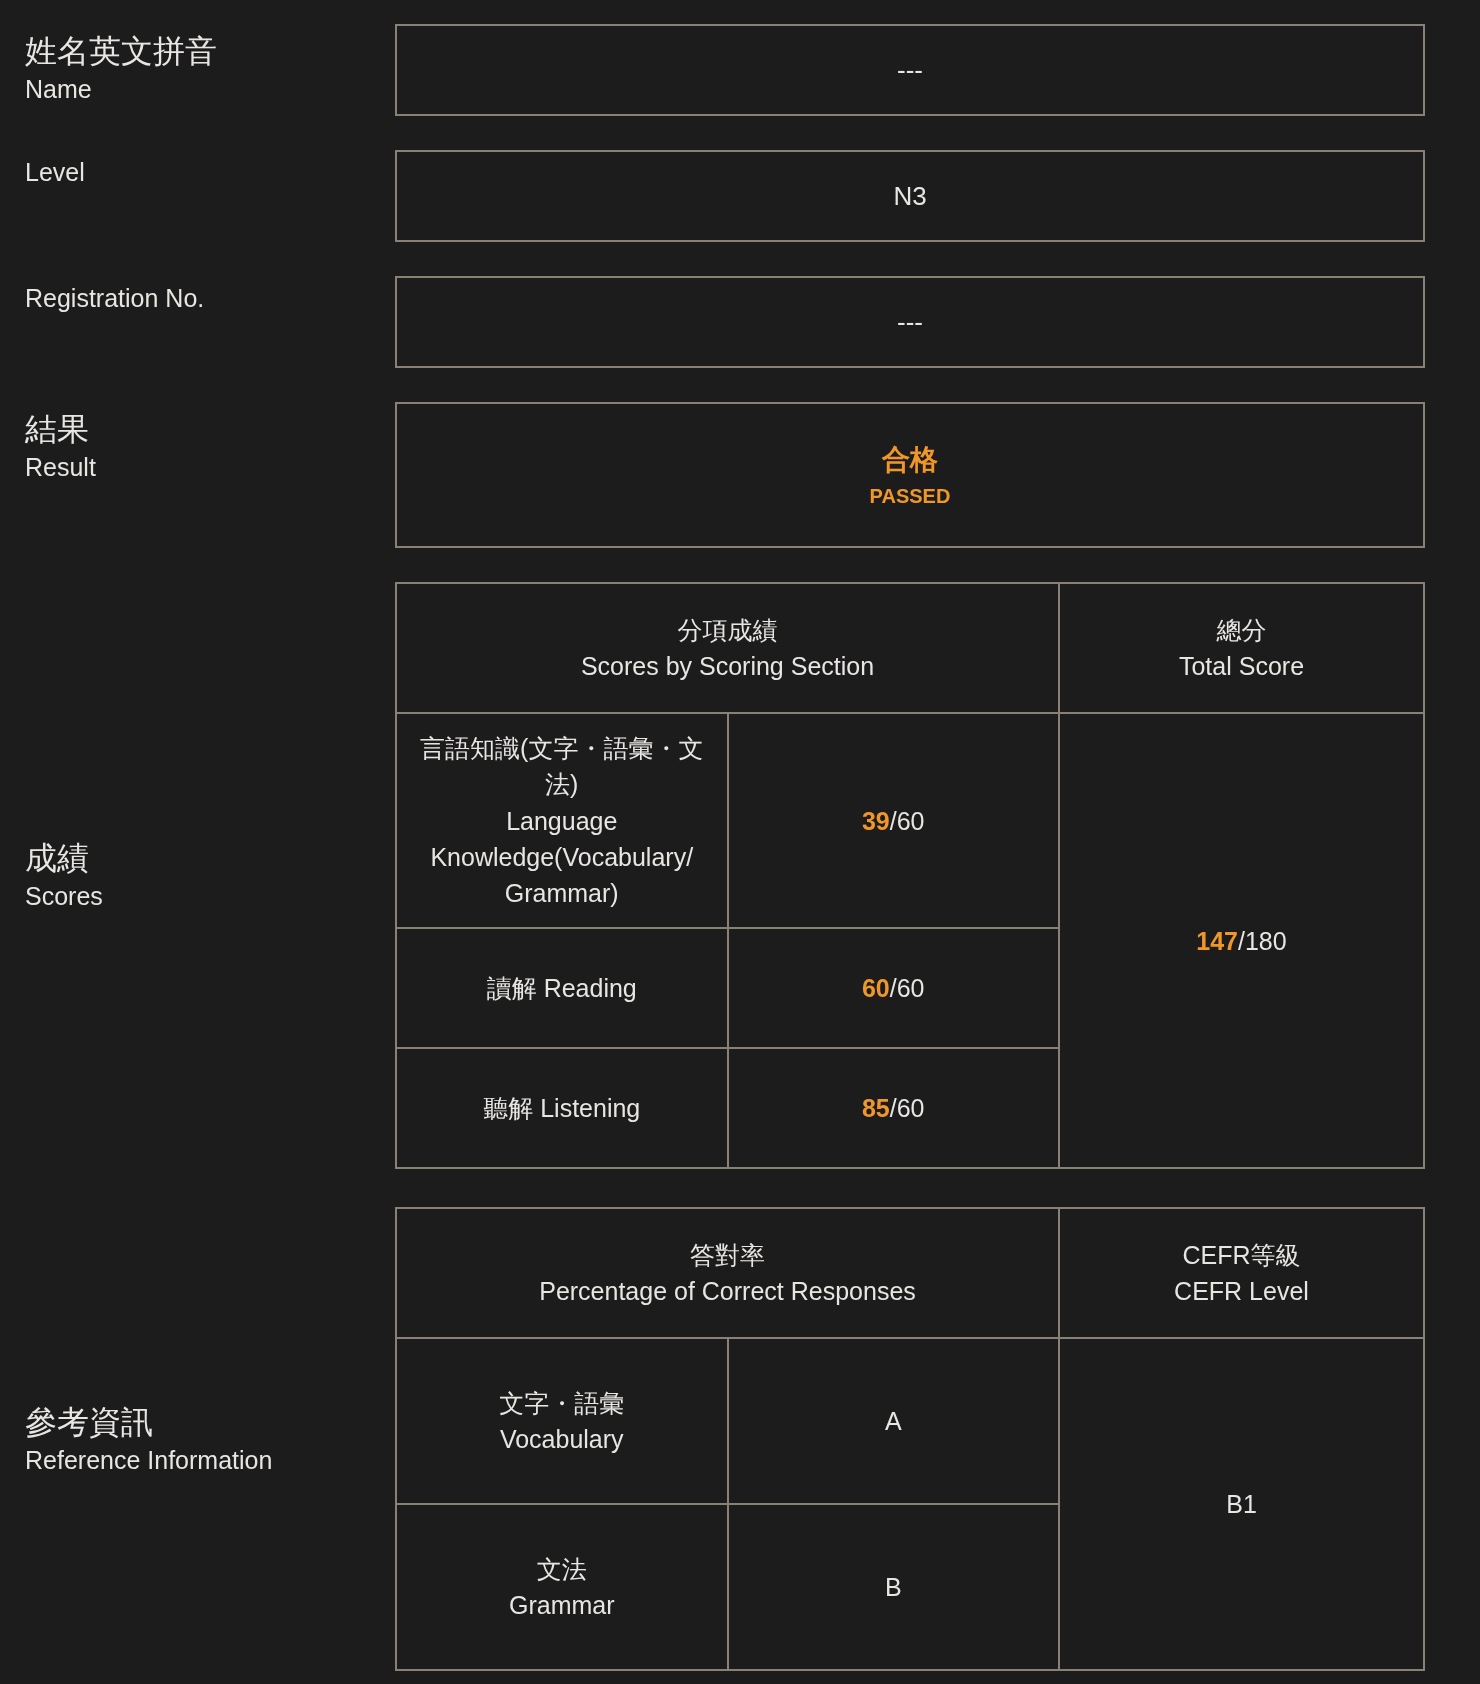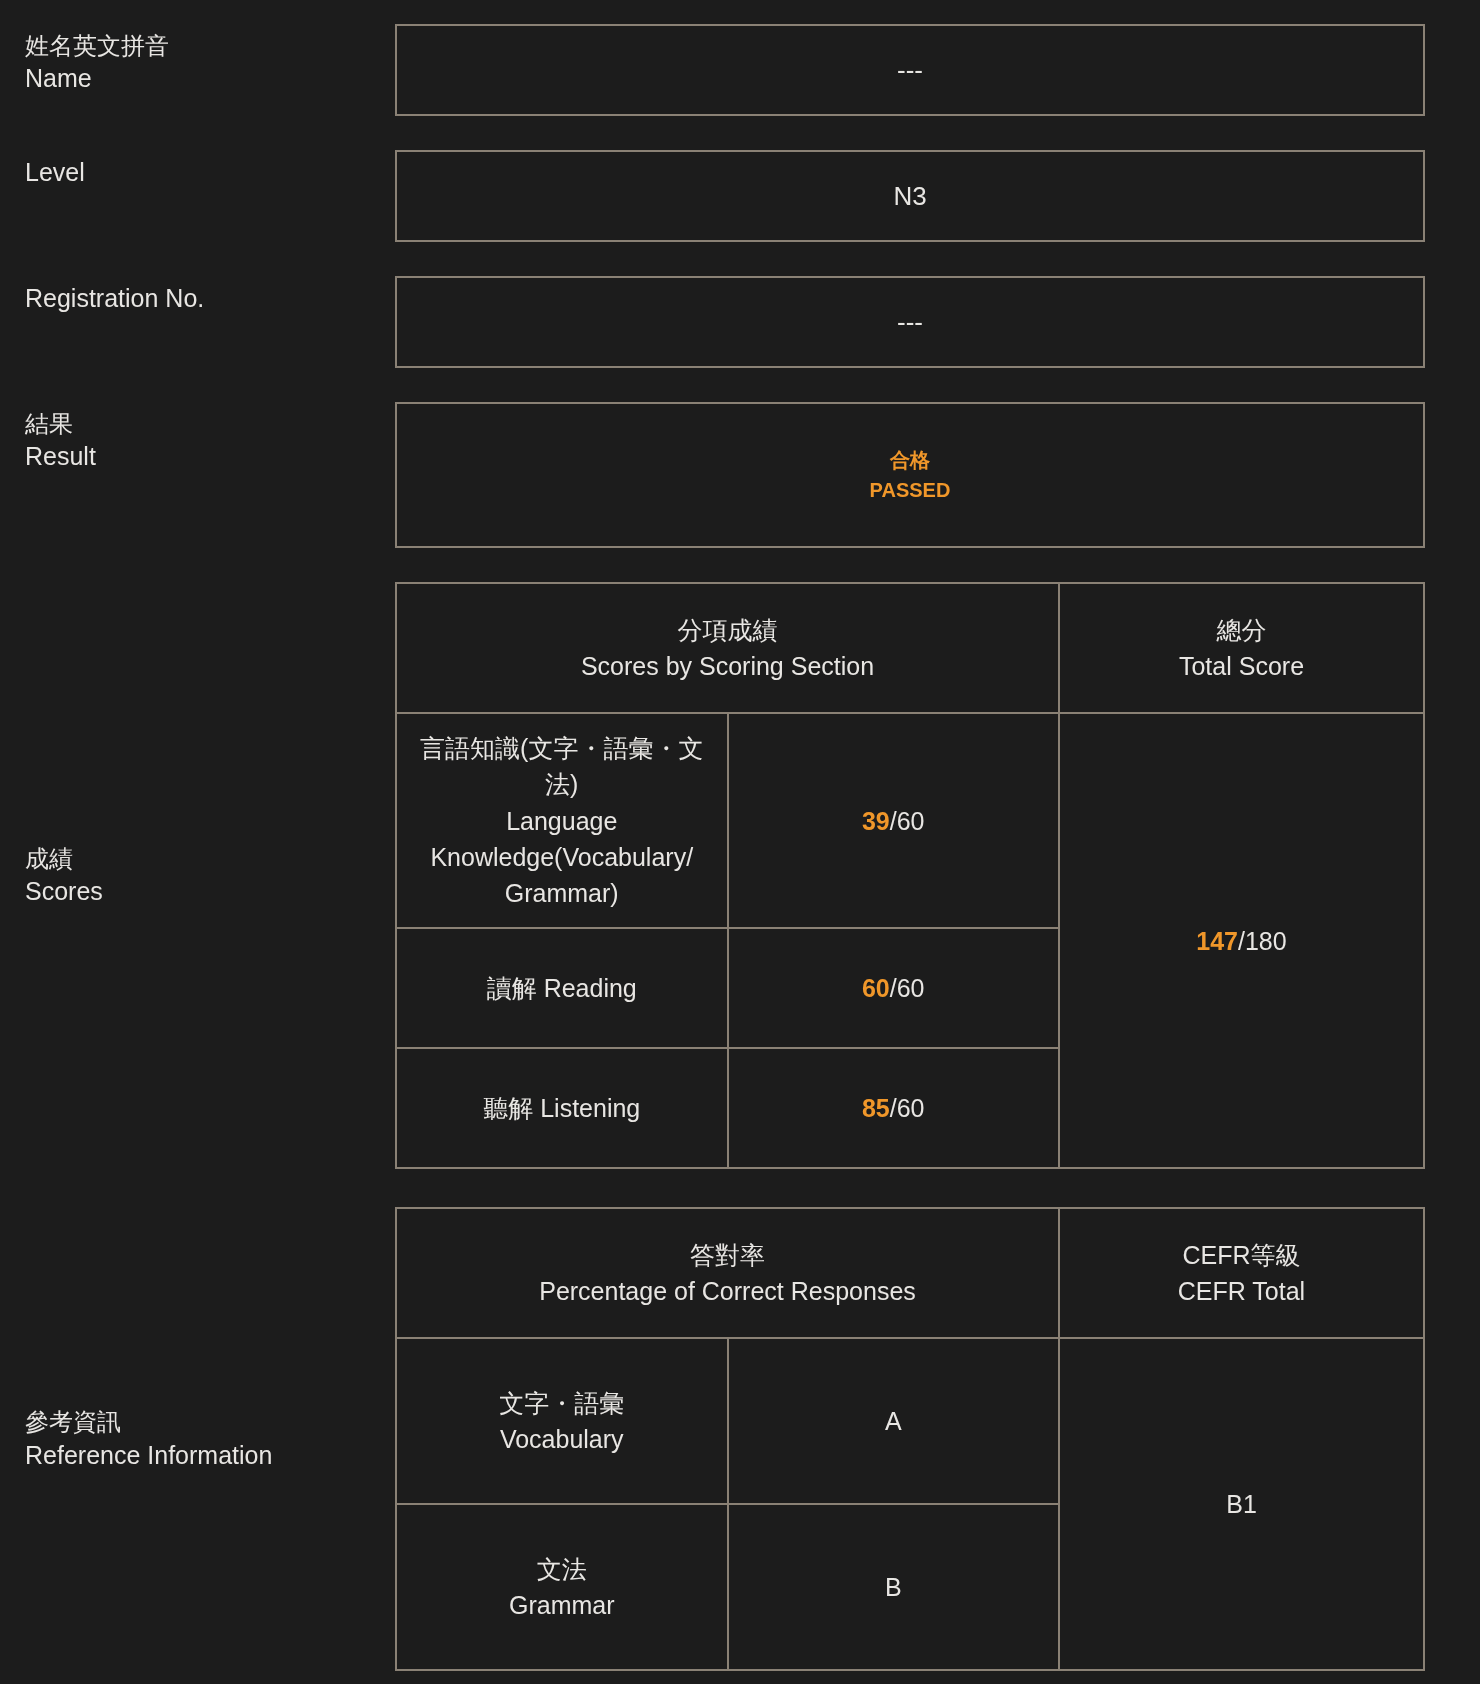--- a/index.html
+++ b/index.html
@@ -33,21 +33,21 @@
     display: flex;
     flex-direction: column;
     justify-content: flex-start;
     padding-top: 6px;
   }
   .row-label.mid {
     justify-content: center;
     padding-top: 0;
   }
   .row-label .jp {
-    font-size: 24px;
+    font-size: 32px;
     line-height: 1.35;
     color: #e8e6e3;
   }
   .row-label .en {
     font-size: 25px;
     line-height: 1.35;
     color: #e8e6e3;
   }
   .field {
     flex: 0 0 1030px;
@@ -62,21 +62,21 @@
     font-size: 26px;
     color: #e8e6e3;
   }
   .field.tall {
     min-height: 146px;
     flex-direction: column;
     justify-content: center;
   }
   .result-jp {
     color: #f0972a;
-    font-size: 20px;
+    font-size: 28px;
     font-weight: bold;
     line-height: 1.5;
   }
   .result-en {
     color: #f0972a;
     font-size: 20px;
     font-weight: bold;
     line-height: 1.5;
   }
   table.grid {
@@ -200,21 +200,21 @@
     </div>
     <table class="grid">
       <tbody>
           <tr>
         <td class="head two-line" colspan="2">
           <span class="l1">答對率</span>
           <span class="l2">Percentage of Correct Responses</span>
         </td>
         <td class="head two-line col-c">
           <span class="l1">CEFR等級</span>
-          <span class="l2">CEFR Total</span>
+          <span class="l2">CEFR Level</span>
         </td>
       </tr>
       <tr>
         <td class="col-a two-line" style="height:132px">
           <span class="l1">文字・語彙</span>
           <span class="l2">Vocabulary</span>
         </td>
         <td class="col-b">A</td>
         <td class="col-c" rowspan="2">B1</td>
       </tr>

